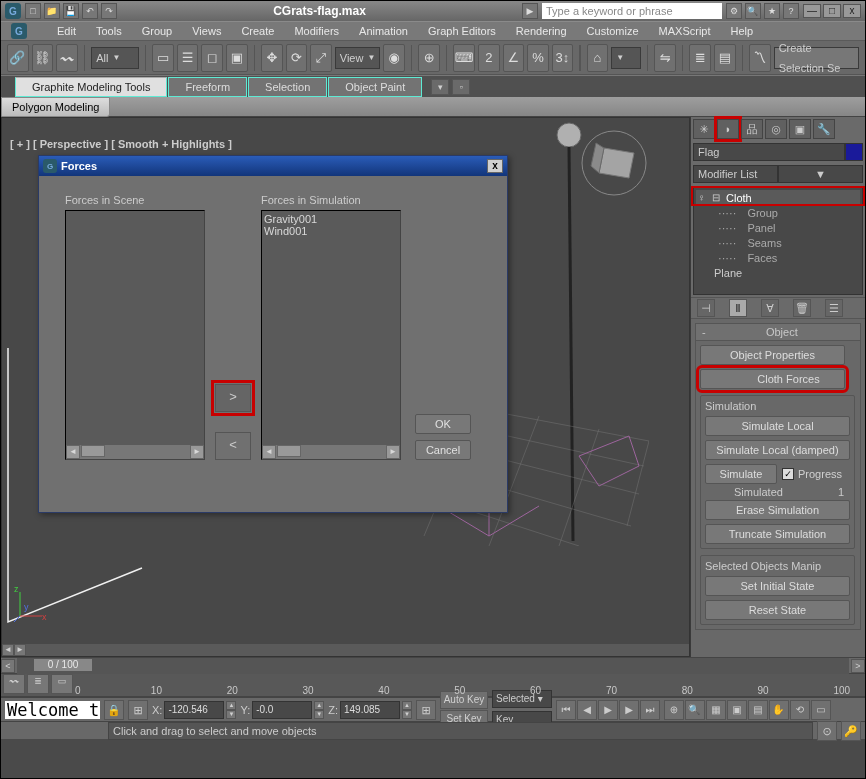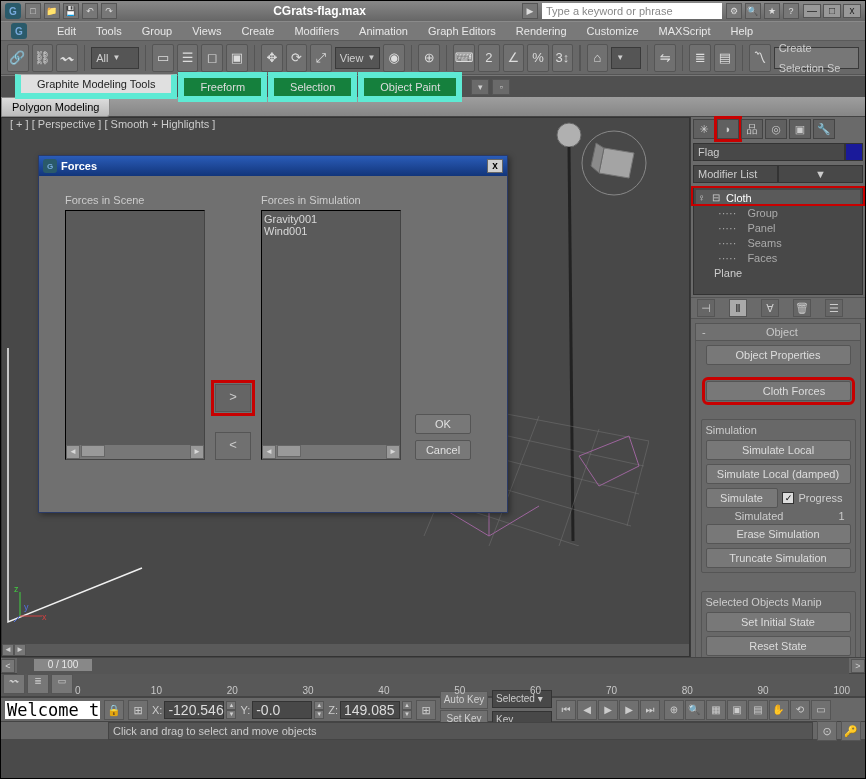--- a/index.html
+++ b/index.html
@@ -72,22 +72,22 @@
   }
   .drop-arrow {font-size:8px;}
 
   
   .ribbon-tabs {
     background:#505050;display:flex;align-items:center;height:22px;padding:0;position:relative;
     border-top:1px solid #777;
   }
   .rtab {
     padding:3px 16px;font-size:11px;color:#ddd;cursor:pointer;
-    border:6px solid #5eead4;
-    background:#15803d;
+    border:1px solid #5eead4;
+    background:#737373;
     margin-right:1px;
   }
   .rtab.active {background:#e0e0e0;color:#222;border-top:1px solid #aaa;}
   .ribbon-icons {margin-left:8px;display:flex;gap:3px;align-items:center;}
   .rib-icon {width:18px;height:16px;background:#6a6a6a;border:1px solid #555;font-size:9px;text-align:center;line-height:14px;}
 
   .subrib {
     height:20px;background:linear-gradient(to bottom,#9e9e9e,#868686);display:flex;align-items:center;padding:0;
     border-bottom:1px solid #444;
   }
@@ -97,21 +97,21 @@
 
   
   .main-area {
     display:flex;height:540px;position:relative;
   }
 
   .viewport-area {
     flex:1;background:#484848;position:relative;border:1px solid #333;
   }
 
-  .viewport-label{position:absolute;top:0;left:8px;font-size:11px;color:#ccc;}
+  .viewport-label{position:absolute;top:20px;left:8px;font-size:11px;color:#ccc;font-weight:bold;}
 
   
   .dialog {
     position:absolute;left:36px;top:37px;width:470px;height:358px;
     background:#707070;border:1px solid #2a3a66;
     box-shadow:2px 2px 6px rgba(0,0,0,0.4);
     z-index:50;
   }
   .dlg-title {
     height:20px;background:linear-gradient(to bottom,#2a5cb8,#12357a);display:flex;align-items:center;
@@ -186,21 +186,21 @@
   .mod-item.active{background:#5a5a5a;color:#fff;}
 
   .mod-tool-row{height:22px;display:flex;align-items:center;gap:14px;padding:2px 6px;border-top:1px solid #555;border-bottom:1px solid #555;background:#6a6a6a;}
   .mod-tbtn{width:18px;height:18px;background:#666;border:1px solid #555;display:flex;align-items:center;justify-content:center;font-size:11px;color:#ccc;}
   .mod-tbtn.lit{background:#aaa;color:#222;}
 
   .cmd-scroll{flex:1;overflow:hidden;padding:4px;background:#686868;position:relative;}
   .rollout{border:1px solid #555;margin-bottom:4px;}
   .rollout-title{background:#707070;text-align:center;padding:2px;color:#c8c8c8;border-bottom:1px solid #555;}
   .rollout-title.minus::before{content:"- ";float:left;margin-left:4px;}
-  .rollout-body{padding:4px;display:flex;flex-direction:column;gap:16px;align-items:center;}
+  .rollout-body{padding:4px;display:flex;flex-direction:column;gap:4px;}
 
   .panel-btn{
     width:145px;height:20px;background:#787878;border:1px solid #555;border-radius:2px;
     color:#ddd;font-size:11px;text-align:center;line-height:18px;cursor:pointer;
   }
   .panel-btn.hl-red{outline:3px solid var(--highlight-red);outline-offset:1px;padding-left:32px;}
 
   .sim-section{border:1px solid #555;padding:4px;border-radius:2px;margin-top:2px;width:155px;}
   .sim-section-label{font-size:11px;color:#ccc;margin-bottom:4px;}
   .sim-row{display:flex;gap:0;margin-top:4px;}
@@ -219,21 +219,21 @@
   .ruler-icons{display:flex;gap:2px;padding:2px;}
   .ruler-area{flex:1;position:relative;height:24px;}
   .ruler-tick{position:absolute;bottom:0;font-size:10px;color:#c8c8c8;}
 
   
   .statusbar{height:24px;background:#686868;display:flex;align-items:center;gap:4px;padding:0 4px;border-top:1px solid #444;}
   .status-welcome{width:95px;height:18px;background:#fff;color:#000;font-family:monospace;font-size:17px;padding:0 2px;line-height:18px;overflow:hidden;white-space:nowrap;}
   .sbtn{width:20px;height:20px;background:#707070;border:1px solid #555;text-align:center;line-height:18px;font-size:11px;color:#ccc;}
   .coord{display:flex;align-items:center;gap:2px;}
   .coord-lbl{color:#ccc;font-size:11px;}
-  .coord-val{width:60px;height:18px;background:#484848;border:1px solid #333;color:#ddd;font-size:14px;padding:0 3px;line-height:16px;}
+  .coord-val{width:60px;height:18px;background:#484848;border:1px solid #333;color:#ddd;font-size:10px;padding:0 3px;line-height:16px;}
   .coord-spin{width:10px;height:18px;display:flex;flex-direction:column;}
   .coord-spin div{height:9px;background:#777;border:1px solid #555;font-size:6px;text-align:center;line-height:6px;}
   .autokey{width:48px;height:18px;background:#707070;border:1px solid #555;text-align:center;line-height:16px;font-size:10px;}
   .selected-drop{width:60px;height:18px;background:#484848;border:1px solid #333;line-height:16px;padding:0 3px;font-size:10px;color:#ccc;}
   .transport{display:flex;gap:1px;}
   .tbtn-trans{width:20px;height:20px;background:#707070;border:1px solid #555;text-align:center;line-height:18px;color:#ccc;font-size:10px;}
   .status-prompt{flex:1;background:#555;height:18px;border:1px solid #444;padding:0 4px;font-size:11px;line-height:16px;color:#ccc;}
 </style>
 </head>
 <body>

